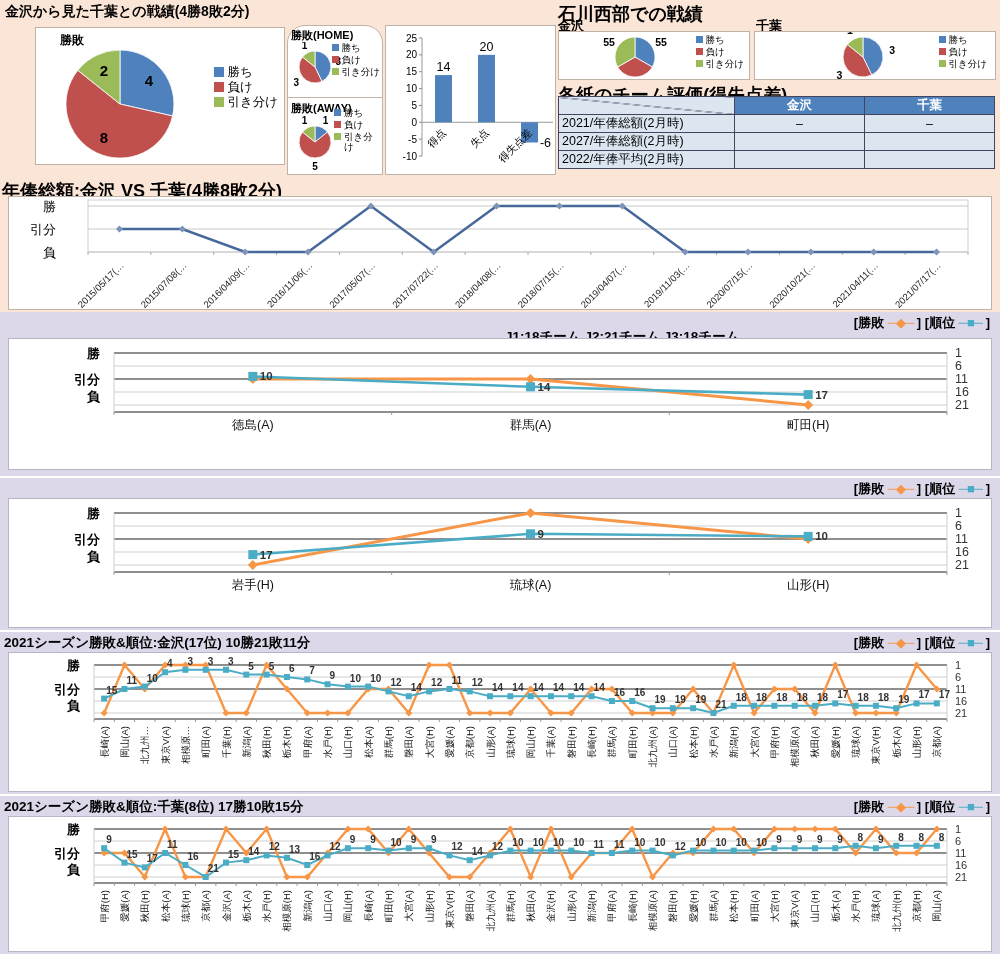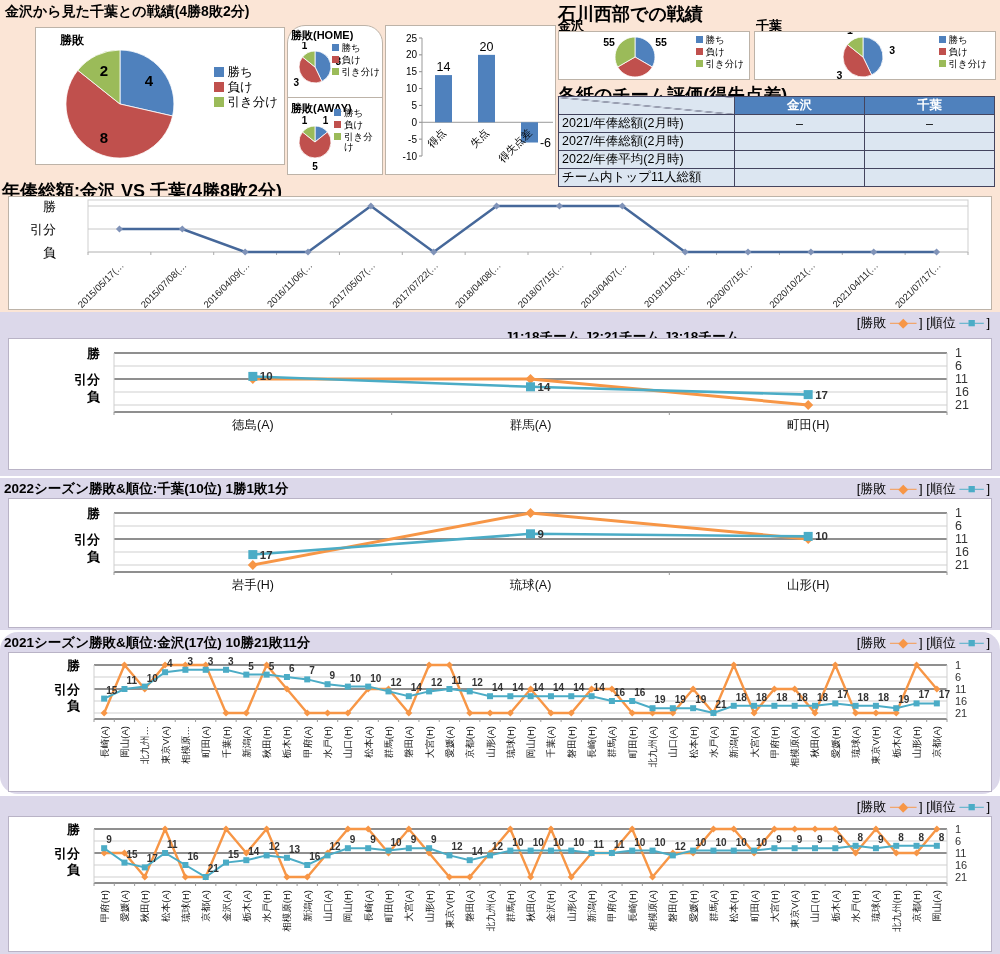--- a/index.html
+++ b/index.html
@@ -10,21 +10,21 @@
   .box{position:absolute;background:#fff;border:1px solid #bdb3a8;box-sizing:border-box;}
   .sec .box{border:1px solid #b9b3c6;}
   .t-big{font-size:14px;font-weight:bold;}
   .t-med{font-size:18px;font-weight:bold;}
   .pt{position:absolute;font-size:12px;font-weight:bold;}
   ul.legend{list-style:none;margin:0;padding:0;position:absolute;}
   ul.legend li{display:flex;align-items:flex-start;margin:2px 0;line-height:1.05;}
   ul.legend .sw{display:inline-block;flex:0 0 auto;margin-right:3px;margin-top:1px;}
   .shead{position:absolute;left:4px;top:2px;font-size:13.5px;font-weight:bold;}
   .snote{position:absolute;left:505px;top:16px;font-size:13.5px;font-weight:bold;}
-  .sleg{position:absolute;right:10px;top:2px;font-size:13px;font-weight:normal;}
+  .sleg{position:absolute;right:10px;top:2px;font-size:13px;font-weight:bold;}
   .gO{color:var(--orange);letter-spacing:-1px;}
   .gT{color:var(--teal);letter-spacing:-1px;}
   table#eval-table{border-collapse:collapse;position:absolute;left:558px;top:96px;table-layout:fixed;}
   #eval-table th,#eval-table td{border:1px solid #44445e;font-size:12.5px;height:16px;padding:0 3px;overflow:hidden;white-space:nowrap;}
   #eval-table thead th{background:var(--tblh);color:#fff;font-weight:bold;text-align:center;height:17px;}
   #eval-table thead th.diag{background:
     linear-gradient(to top right, var(--tblc) 48.5%, #55556f 49.5%, #55556f 50.5%, var(--tblc) 51.5%);}
   #eval-table tbody th{background:var(--tblc);font-weight:normal;text-align:left;}
   #eval-table tbody td{background:var(--tblc);text-align:center;}
   svg text{font-family:"Liberation Sans","DejaVu Sans",sans-serif;}
@@ -221,25 +221,20 @@
             <td>–</td>
             <td>–</td>
           </tr>
           <tr>
             <th>2027/年俸総額(2月時)</th>
             <td></td>
             <td></td>
           </tr>
           <tr>
             <th>2022/年俸平均(2月時)</th>
-            <td></td>
-            <td></td>
-          </tr>
-          <tr>
-            <th>チーム内トップ11人総額</th>
             <td></td>
             <td></td>
           </tr>
         </tbody>
       </table>
 
     <div class="abs t-med" style="left:2px;top:179px;">年俸総額:金沢 VS 千葉(4勝8敗2分)</div>
     <div class="box" id="box-history" style="left:8px;top:196px;width:984px;height:114px;">
       <div class="abs" id="hist" style="left:1px;top:1px;"><svg width="980" height="112">
             <rect x="78" y="2" width="880" height="52" fill="none" stroke="#cfcfcf"></rect>
@@ -341,21 +336,20 @@
             <rect x="794.6666666666666" y="51.1" width="9" height="9" fill="#4bacc6"></rect>
             <text x="806.1666666666666" y="59.6" font-size="11.5" fill="#333" text-anchor="start" font-weight="600">17</text>
             <text x="243.83333333333334" y="90" font-size="12.5" fill="#111" text-anchor="middle">徳島(A)</text>
             <text x="521.5" y="90" font-size="12.5" fill="#111" text-anchor="middle">群馬(A)</text>
             <text x="799.1666666666666" y="90" font-size="12.5" fill="#111" text-anchor="middle">町田(H)</text>
           </svg></div>
       </div>
   </section>
 
   <section class="sec abs" id="sec-1" style="top:478px;height:152px;">
-    <div class="shead">2022シーズン勝敗&amp;順位:千葉(10位) 1勝1敗1分</div>
     <div class="sleg">
       <span>[</span><span>勝敗</span>
       <span class="gO">─◆─</span>
       <span>]</span>
       <span>[</span><span>順位</span>
       <span class="gT">─■─</span>
       <span>]</span>
     </div>
     <div class="box" style="left:8px;top:20px;width:984px;height:130px;">
         <div id="season-1"><svg width="984" height="128">
@@ -390,21 +384,21 @@
             <text x="528.5" y="38.8" font-size="11.5" fill="#333" text-anchor="start" font-weight="600">9</text>
             <rect x="794.6666666666666" y="32.900000000000006" width="9" height="9" fill="#4bacc6"></rect>
             <text x="806.1666666666666" y="41.400000000000006" font-size="11.5" fill="#333" text-anchor="start" font-weight="600">10</text>
             <text x="243.83333333333334" y="90" font-size="12.5" fill="#111" text-anchor="middle">岩手(H)</text>
             <text x="521.5" y="90" font-size="12.5" fill="#111" text-anchor="middle">琉球(A)</text>
             <text x="799.1666666666666" y="90" font-size="12.5" fill="#111" text-anchor="middle">山形(H)</text>
           </svg></div>
       </div>
   </section>
 
-  <section class="sec abs" id="sec-2" style="top:632px;height:162px;border-radius:18px;">
+  <section class="sec abs" id="sec-2" style="top:632px;height:162px;">
     <div class="shead">2021シーズン勝敗&amp;順位:金沢(17位) 10勝21敗11分</div>
     <div class="sleg">
       <span>[</span><span>勝敗</span>
       <span class="gO">─◆─</span>
       <span>]</span>
       <span>[</span><span>順位</span>
       <span class="gT">─■─</span>
       <span>]</span>
     </div>
     <div class="box" style="left:8px;top:20px;width:984px;height:140px;">
@@ -636,20 +630,21 @@
             <text x="850.1071428571429" y="73" font-size="9.5" fill="#111" text-anchor="end" transform="rotate(-90 850.1071428571429 73)">琉球(A)</text>
             <text x="870.4166666666666" y="73" font-size="9.5" fill="#111" text-anchor="end" transform="rotate(-90 870.4166666666666 73)">東京V(H)</text>
             <text x="890.7261904761905" y="73" font-size="9.5" fill="#111" text-anchor="end" transform="rotate(-90 890.7261904761905 73)">栃木(A)</text>
             <text x="911.0357142857143" y="73" font-size="9.5" fill="#111" text-anchor="end" transform="rotate(-90 911.0357142857143 73)">山形(H)</text>
             <text x="931.3452380952381" y="73" font-size="9.5" fill="#111" text-anchor="end" transform="rotate(-90 931.3452380952381 73)">京都(A)</text>
           </svg></div>
       </div>
   </section>
 
   <section class="sec abs" id="sec-3" style="top:796px;height:158px;">
+    <div class="shead">2021シーズン勝敗&amp;順位:千葉(8位) 17勝10敗15分</div>
     <div class="sleg">
       <span>[</span><span>勝敗</span>
       <span class="gO">─◆─</span>
       <span>]</span>
       <span>[</span><span>順位</span>
       <span class="gT">─■─</span>
       <span>]</span>
     </div>
     <div class="box" style="left:8px;top:20px;width:984px;height:136px;">
         <div id="season-3"><svg width="984" height="134">

